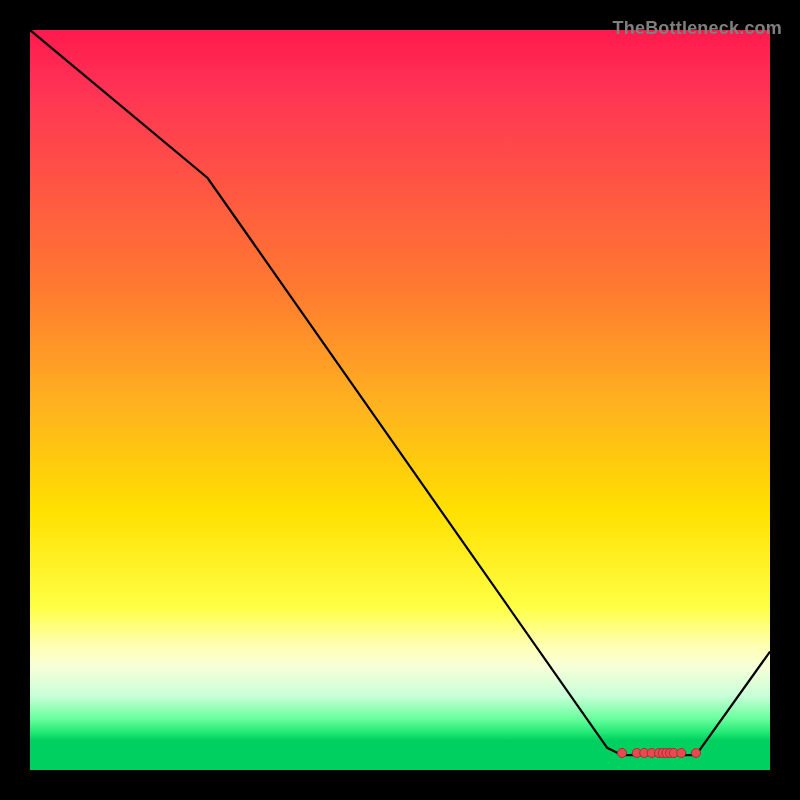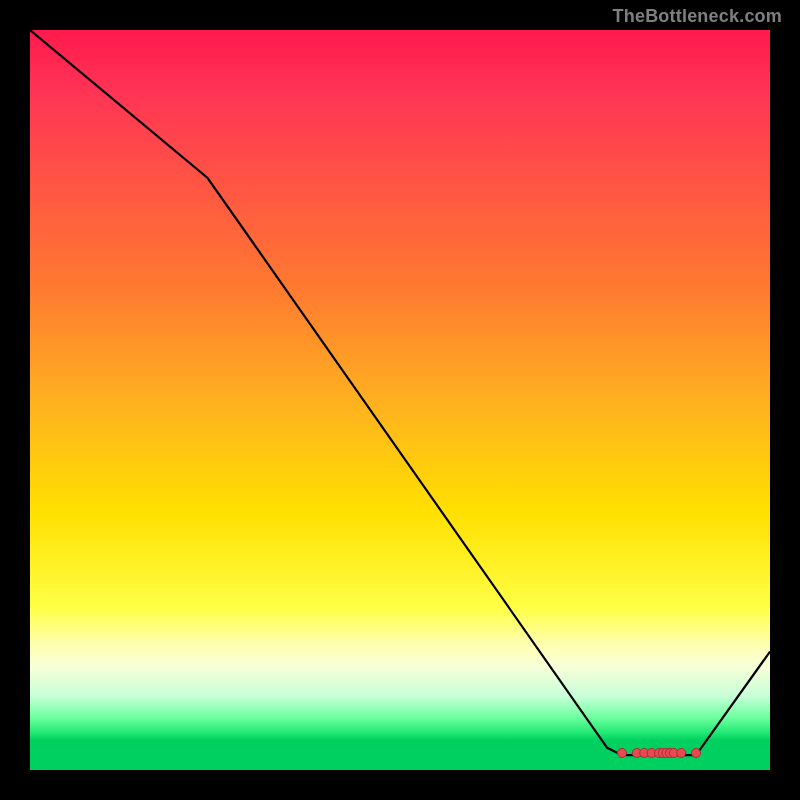--- a/index.html
+++ b/index.html
@@ -40,21 +40,21 @@
   .svg-overlay {
     position: absolute;
     left: 30px;
     top: 30px;
     width: 740px;
     height: 740px;
     pointer-events: none;
   }
   .attribution {
     position: absolute;
-    top: 6px;
+    top: 18px;
     right: 18px;
     color: #7f7f7f;
     font-family: Arial, Helvetica, sans-serif;
     font-size: 18px;
     font-weight: 600;
     letter-spacing: 0.2px;
   }
 </style>
 </head>
 <body>

